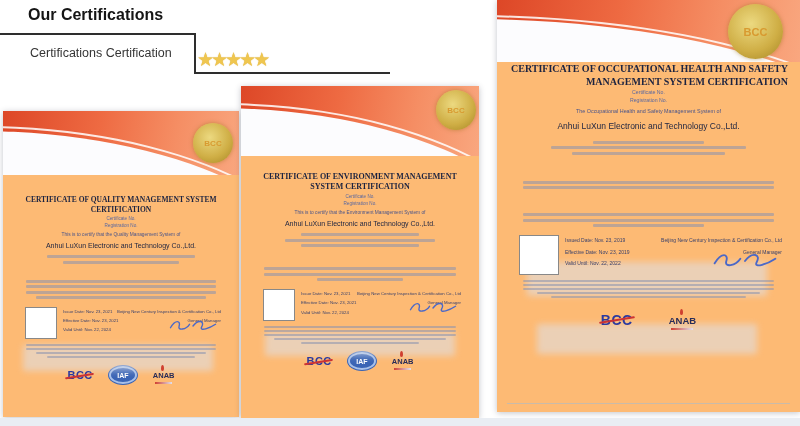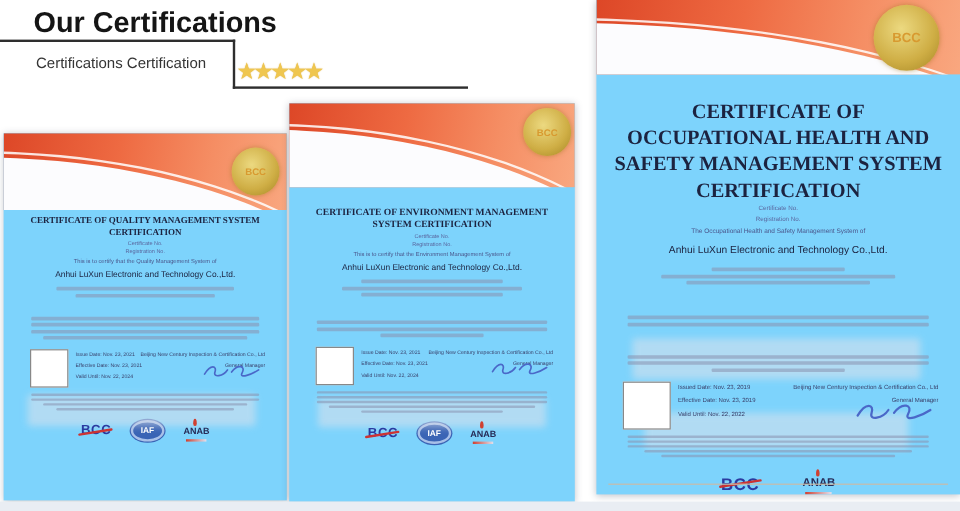--- a/index.html
+++ b/index.html
@@ -1,29 +1,29 @@
 <!DOCTYPE html>
 <html><head>
 <meta charset="utf-8">
 <style>
   html,body{margin:0;padding:0;}
   body{width:800px;height:426px;position:relative;overflow:hidden;background:#ffffff;
        font-family:"Liberation Sans",sans-serif;}
 
   
-  .page-title{position:absolute;left:28px;top:6px;font-size:24px;font-weight:600;color:#151515;}
+  .page-title{position:absolute;left:28px;top:6px;font-size:16px;font-weight:600;color:#151515;}
   .rule-top{position:absolute;left:0;top:33px;width:196px;height:2px;background:#2e2e2e;}
   .rule-vert{position:absolute;left:194px;top:33px;width:2px;height:41px;background:#2e2e2e;}
   .rule-bottom{position:absolute;left:194px;top:72px;width:196px;height:2px;background:#2e2e2e;}
   .tab-label{position:absolute;left:30px;top:46px;font-size:12.5px;color:#353535;}
   .stars{position:absolute;left:197px;top:48px;font-size:19px;letter-spacing:-3px;color:#efc64f;
          text-shadow:0 0 1px #d8a93a;}
 
   
-  .cert{position:absolute;background:#7dd3fc;box-shadow:0 1px 6px rgba(40,45,70,.28);overflow:hidden;}
+  .cert{position:absolute;background:#fdba74;box-shadow:0 1px 6px rgba(40,45,70,.28);overflow:hidden;}
   #cert1{left:3px;top:111px;width:236px;height:306px;}
   #cert2{left:241px;top:86px;width:238px;height:332px;}
   #cert3{left:497px;top:0;width:303px;height:412px;}
 
   .cert-head{position:relative;overflow:hidden;
      background:linear-gradient(100deg,#dd4727 0%,#ee6a42 40%,#f58e64 72%,#f9a77f 100%);}
   #cert1 .cert-head{height:64px;} #cert2 .cert-head{height:70px;} #cert3 .cert-head{height:62px;}
   .arc{position:absolute;width:300%;height:520%;border-radius:50%;left:-160%;top:24%;
        border:2px solid rgba(255,255,255,.85);}
   .swoosh{position:absolute;width:300%;height:520%;border-radius:50%;left:-160%;top:31%;
@@ -31,23 +31,23 @@
   .seal{position:absolute;border-radius:50%;
         background:radial-gradient(circle at 42% 36%,#ecd980,#cfae45 58%,#aa8a28 95%);
         display:flex;align-items:center;justify-content:center;
         font-weight:bold;color:#d89a30;filter:blur(.3px);box-shadow:0 0 4px rgba(150,110,20,.5);}
   #cert1 .seal{width:40px;height:40px;right:6px;top:12px;font-size:8px;}
   #cert2 .seal{width:40px;height:40px;right:3px;top:4px;font-size:8px;}
   #cert3 .seal{width:55px;height:55px;right:17px;top:4px;font-size:11px;}
 
   .cert-body{position:relative;text-align:center;color:#2a3560;padding:0 12px;}
   .c-title{font-family:"Liberation Serif",serif;font-weight:bold;color:#1c2340;line-height:1.3;}
-  #cert1 .c-title{font-size:7.5px;margin-top:4px;}
+  #cert1 .c-title{font-size:7.5px;margin-top:20px;}
   #cert2 .c-title{font-size:8px;margin-top:16px;}
-  #cert3 .c-title{font-size:17px;margin-top:20px;}
+  #cert3 .c-title{font-size:10px;margin-top:0;text-align:right;}
   .c-tiny{font-size:4.6px;color:#5a68a0;line-height:1.6;filter:blur(.3px);}
   #cert3 .c-tiny{font-size:5.2px;}
   .c-certify{font-size:4.8px;color:#49548a;margin-top:3px;filter:blur(.3px);}
   #cert3 .c-certify{font-size:5.4px;}
   .c-company{font-weight:normal;color:#1c2340;margin-top:5px;font-size:7px;}
   #cert3 .c-company{font-size:8.5px;margin-top:7px;}
 
   .bars{margin:0 auto;}
   .bar{height:3px;background:#8a93b0;opacity:.55;border-radius:1px;margin:2.5px auto;filter:blur(.4px);}
   .bar.w90{width:90%;} .bar.w80{width:80%;} .bar.w70{width:70%;} .bar.w55{width:55%;} .bar.w40{width:40%;}

